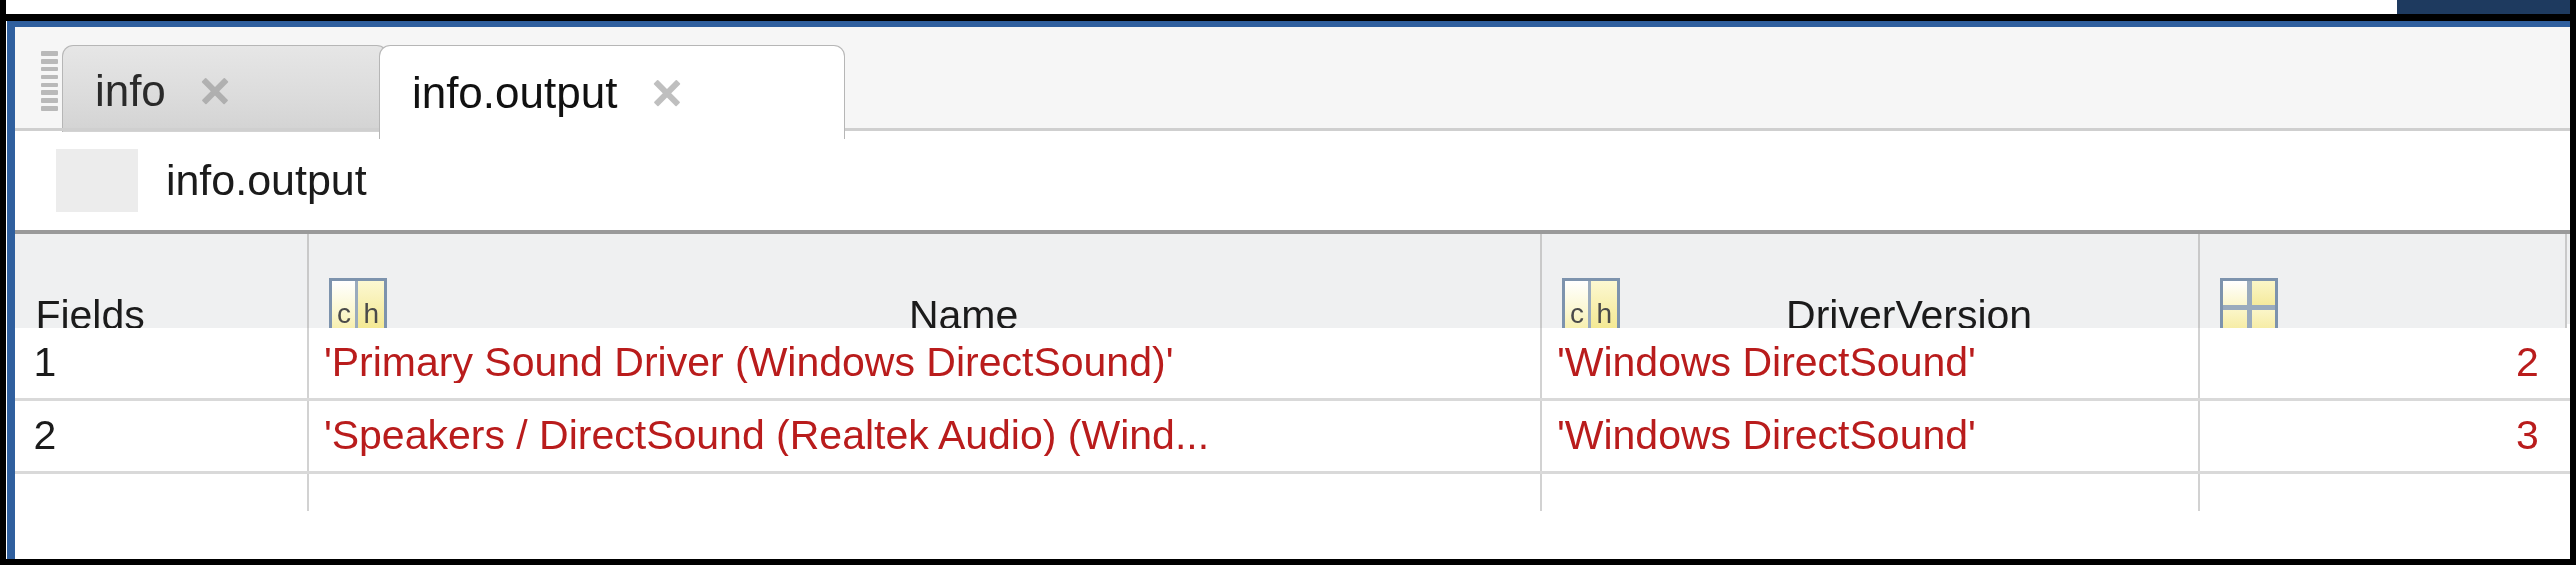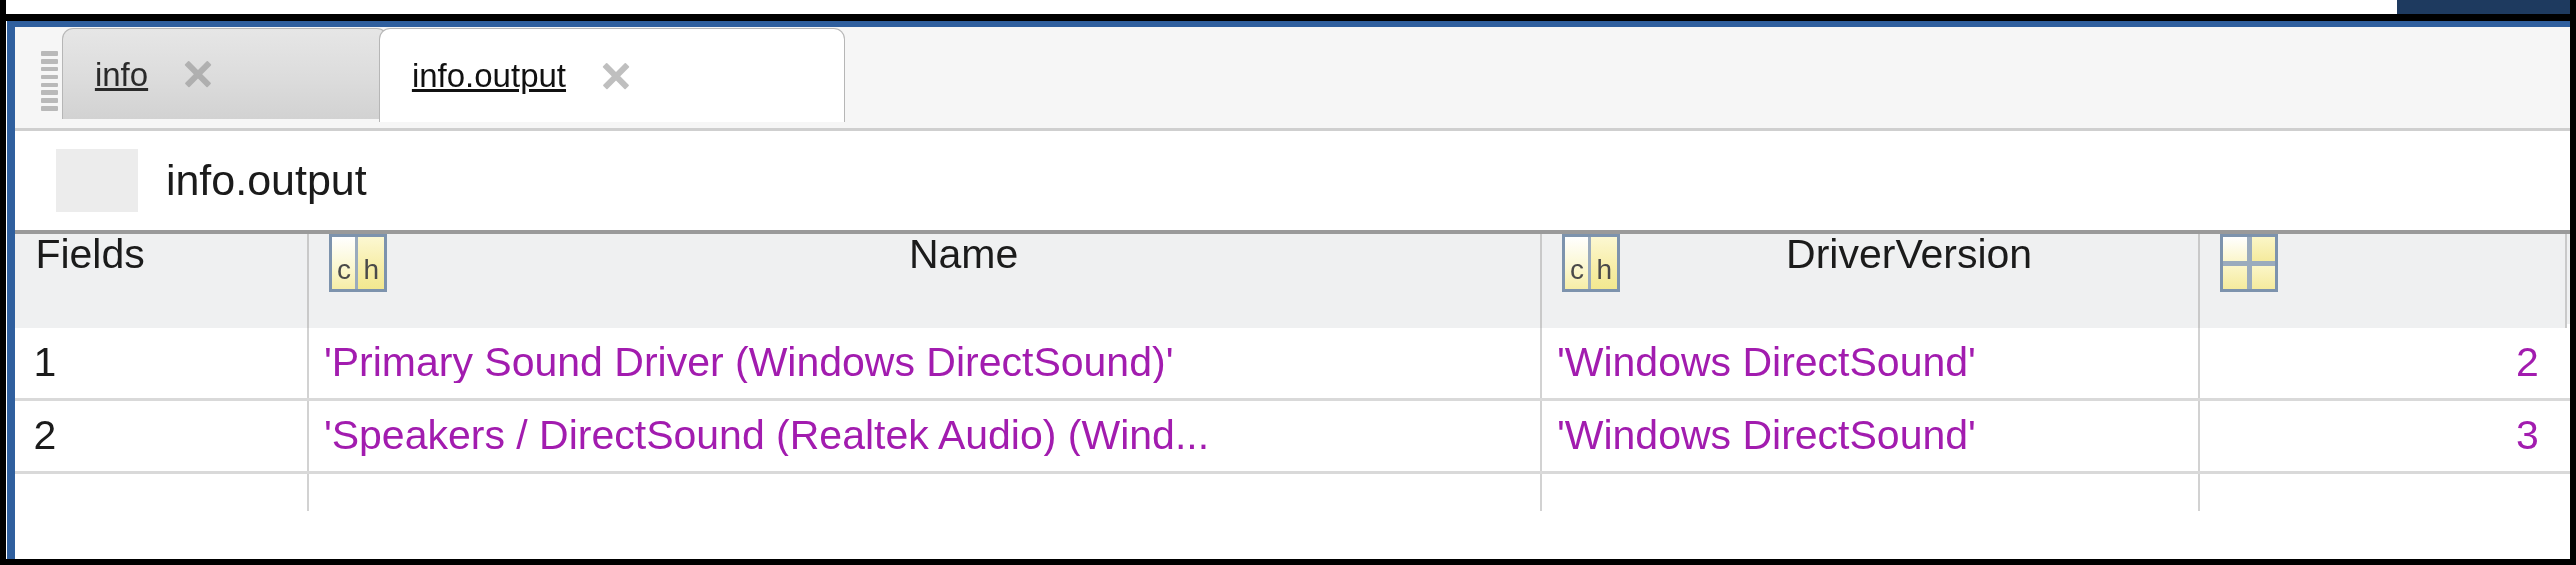--- a/index.html
+++ b/index.html
@@ -115,33 +115,32 @@
   .grip span {
     display: block;
     width: 17px;
     height: 4.7px;
     background: #b9b9b9;
     border-radius: 0.9px;
   }
 
   .tab {
     position: absolute;
-    top: 1px;
+    top: 18px;
     height: 91px;
     display: flex;
     align-items: center;
     padding: 0 24px 0 32px;
     border: 1.9px solid #b6b6b6;
     border-bottom: none;
     border-radius: 11.2px 11.2px 0 0;
-    font-size: 33px;
+    font-size: 44px;
     color: #1b1b1b;
     white-space: nowrap;
     cursor: default;
-    text-decoration: underline;
   }
   .tab.inactive {
     background: linear-gradient(to bottom, #e6e6e6 0%, #dcdcdc 55%, #d2d2d2 100%);
     color: #2a2a2a;
   }
   .tab.active {
     background: #ffffff;
     border-color: #b6b6b6;
     color: #111111;
     z-index: 3;
@@ -227,21 +226,21 @@
     position: absolute;
     left: 0; top: 94px;
     width: 100%; height: 3.7px;
     background: #c9c9c9;
   }
 
   .th {
     position: relative;
     height: 115px;
     display: flex;
-    align-items: flex-start;
+    align-items: flex-end;
     border-right: 2.8px solid #c9c9c9;
     padding: 0 0 13px 0;
     font-size: 41px;
     color: #1b1b1b;
     background: #eff0f1;
     overflow: hidden;
   }
   .th:last-child { border-right: none; }
   .th-title {
     flex: 1 1 auto;
@@ -317,21 +316,21 @@
     height: 73px;
     border-bottom: 3.7px solid #d9d9d9;
     background: #ffffff;
   }
   .td {
     height: 100%;
     display: flex;
     align-items: center;
     border-right: 2.8px solid #d2d2d2;
     font-size: 41px;
-    color: #a21caf;
+    color: #b91c1c;
     background: #ffffff;
     overflow: hidden;
     white-space: nowrap;
     padding: 0 13px 0 15px;
   }
   .td:last-child { border-right: none; }
   .td.num { justify-content: flex-end; padding-right: 28px; }
   .td.rowhdr {
     background: #ffffff;
     color: #1b1b1b;

